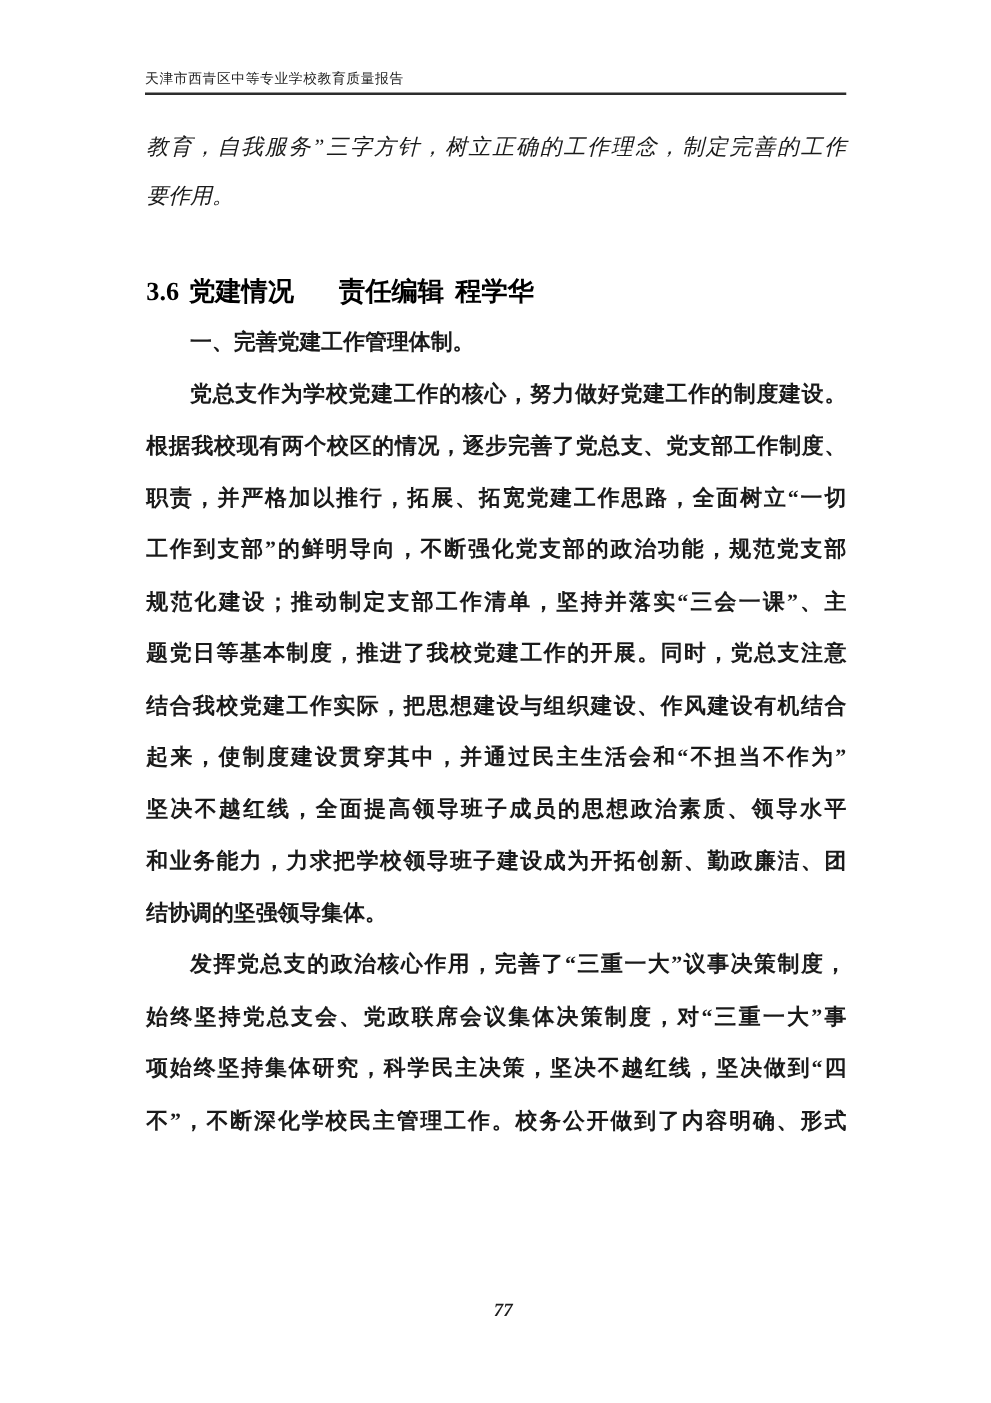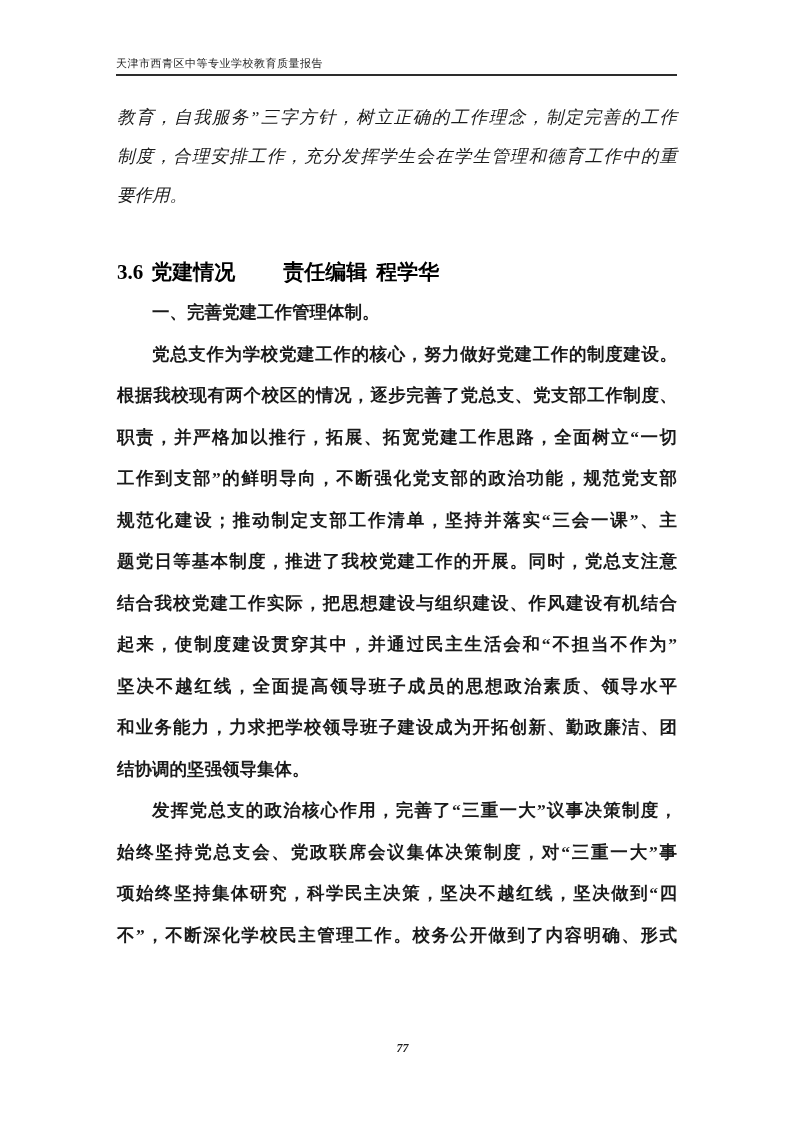--- a/index.html
+++ b/index.html
@@ -47,49 +47,48 @@
 
   .section-heading {
     margin: 42px 0 0 0;
     font-size: 21px;
     line-height: 30px;
     font-weight: bold;
     color: #000000;
     white-space: nowrap;
   }
   .section-heading .section-number { margin-right: 8px; }
-  .section-heading .editor { margin-left: 48px; }
+  .section-heading .editor { margin-left: 36px; }
   .section-heading .editor-name { margin-left: 9px; }
 
   .page-number {
     position: absolute;
     top: 1041px;
     left: 0; right: 0;
     text-align: center;
-    font-size: 12px;
+    font-size: 15px;
     font-weight: bold;
     font-style: italic;
     color: #1d1d1d;
     padding-left: 12px;
   }
 </style>
 </head>
 <body>
 
 <div class="sheet">
 
   <header class="report-header">
     <div class="header-title">天津市西青区中等专业学校教育质量报告</div>
   </header>
 
   <main class="content">
 
     <div class="para intro">
       <div class="bline fill">教育，自我服务”三字方针，树立正确的工作理念，制定完善的工作</div>
-      <div class="bline fill">制度，合理安排工作，充分发挥学生会在学生管理和德育工作中的重</div>
       <div class="bline">要作用。</div>
     </div>
 
     <h2 class="section-heading">
       <span class="section-number">3.6</span><span class="section-title">党建情况</span><span class="editor"><span>责任编辑</span><span class="editor-name">程学华</span></span>
     </h2>
 
     <div class="para body">
       <div class="bline indent">一、完善党建工作管理体制。</div>
       <div class="bline indent fill">党总支作为学校党建工作的核心，努力做好党建工作的制度建设。</div>

